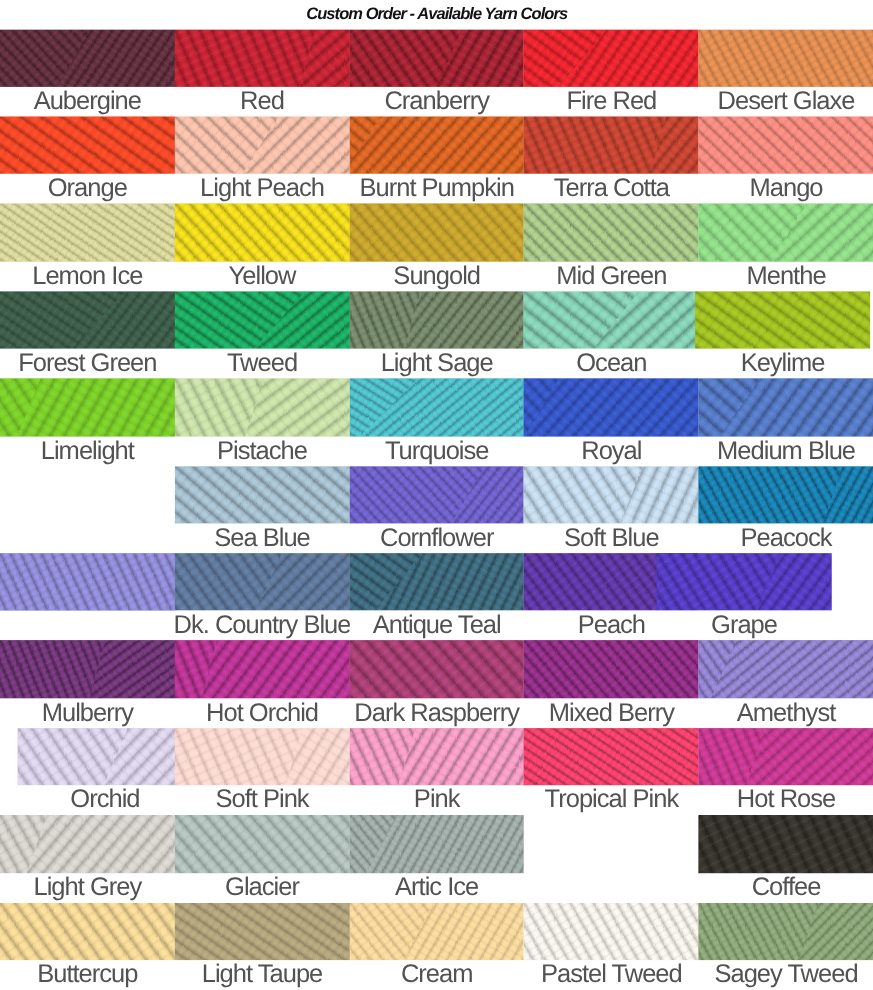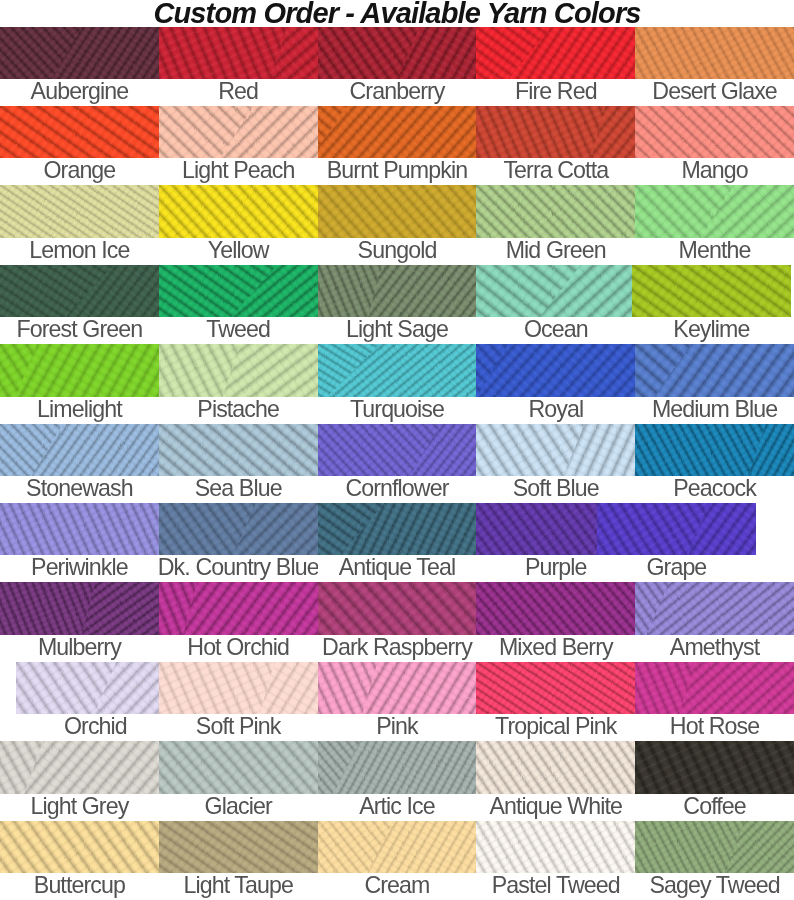--- a/index.html
+++ b/index.html
@@ -7,21 +7,21 @@
   body{
     width:794px;height:900px;overflow:hidden;
     font-family:"Liberation Sans",sans-serif;
   }
   .sheet{position:relative;width:794px;height:900px;background:#ffffff;overflow:hidden;}
 
   .chart-title{
     position:absolute;left:0;top:0;width:794px;height:26px;
     display:flex;align-items:center;justify-content:center;
     font-family:"Liberation Sans",sans-serif;
-    font-weight:700;font-style:italic;font-size:29px;
+    font-weight:700;font-style:italic;font-size:15px;
     letter-spacing:-0.85px;color:#131313;white-space:nowrap;
     line-height:26px;
   }
 
   .grid{position:absolute;left:0;top:26.5px;width:794px;height:873.5px;}
   .swatch-row{position:absolute;left:0;width:794px;height:79.41px;}
   .swatch-cell{position:absolute;top:0;width:186px;height:79.41px;}
   .swatch-img{position:absolute;left:0;top:0;width:158.8px;height:52.4px;overflow:hidden;display:block;}
   .swatch-img svg{display:block;width:158.8px;height:52.4px;}
   .swatch-label{
@@ -2536,37 +2536,20 @@
                   <rect x="-16" y="-16" width="191" height="84.4" fill="url(#gR24)"></rect>
                   <rect x="-16" y="-16" width="191" height="84.4" fill="url(#pr24)"></rect>
                 </g>
               </g>
             </svg>
           </div>
           <div class="swatch-label">Medium Blue</div>
         </div>
       </div>
       <div class="swatch-row" style="top: 397.05px;">
-        <div class="swatch-cell" style="left: 0px;">
-          <div class="swatch-img" style="background: rgb(143, 174, 208);">
-            <svg viewBox="0 0 159 52.4" preserveAspectRatio="none">
-              <g filter="url(#yarnfx)">
-                <g clip-path="url(#cl25)">
-                  <rect x="-16" y="-16" width="191" height="84.4" fill="url(#gL25)"></rect>
-                  <rect x="-16" y="-16" width="191" height="84.4" fill="url(#pl25)"></rect>
-                </g>
-                <g clip-path="url(#cr25)">
-                  <rect x="-16" y="-16" width="191" height="84.4" fill="url(#gR25)"></rect>
-                  <rect x="-16" y="-16" width="191" height="84.4" fill="url(#pr25)"></rect>
-                </g>
-              </g>
-            </svg>
-          </div>
-          <div class="swatch-label">Stonewash</div>
-        </div>
         <div class="swatch-cell" style="left: 158.8px;">
           <div class="swatch-img" style="background: rgb(159, 185, 200);">
             <svg viewBox="0 0 159 52.4" preserveAspectRatio="none">
               <g filter="url(#yarnfx)">
                 <rect x="-14" y="-14" width="187" height="80.4" fill="url(#gL26)"></rect>
                 <rect x="-14" y="-14" width="187" height="80.4" fill="url(#pl26)"></rect>
               </g>
             </svg>
           </div>
           <div class="swatch-label">Sea Blue</div>
@@ -2626,21 +2609,20 @@
       <div class="swatch-row" style="top: 476.46px;">
         <div class="swatch-cell" style="left: 0px;">
           <div class="swatch-img" style="background: rgb(140, 135, 210);">
             <svg viewBox="0 0 159 52.4" preserveAspectRatio="none">
               <g filter="url(#yarnfx)">
                 <rect x="-14" y="-14" width="187" height="80.4" fill="url(#gL30)"></rect>
                 <rect x="-14" y="-14" width="187" height="80.4" fill="url(#pl30)"></rect>
               </g>
             </svg>
           </div>
-          <div class="swatch-label">Periwinkle</div>
         </div>
         <div class="swatch-cell" style="left: 158.8px;">
           <div class="swatch-img" style="background: rgb(91, 116, 152);">
             <svg viewBox="0 0 159 52.4" preserveAspectRatio="none">
               <g filter="url(#yarnfx)">
                 <g clip-path="url(#cl31)">
                   <rect x="-16" y="-16" width="191" height="84.4" fill="url(#gL31)"></rect>
                   <rect x="-16" y="-16" width="191" height="84.4" fill="url(#pl31)"></rect>
                 </g>
                 <g clip-path="url(#cr31)">
@@ -2671,21 +2653,21 @@
         </div>
         <div class="swatch-cell" style="left: 476.4px;">
           <div class="swatch-img" style="background: rgb(91, 52, 160);">
             <svg viewBox="0 0 159 52.4" preserveAspectRatio="none">
               <g filter="url(#yarnfx)">
                 <rect x="-14" y="-14" width="187" height="80.4" fill="url(#gL33)"></rect>
                 <rect x="-14" y="-14" width="187" height="80.4" fill="url(#pl33)"></rect>
               </g>
             </svg>
           </div>
-          <div class="swatch-label">Purple</div>
+          <div class="swatch-label">Peach</div>
         </div>
         <div class="swatch-cell" style="left: 597px;">
           <div class="swatch-img" style="background: rgb(81, 56, 190);">
             <svg viewBox="0 0 159 52.4" preserveAspectRatio="none">
               <g filter="url(#yarnfx)">
                 <g clip-path="url(#cl34)">
                   <rect x="-16" y="-16" width="191" height="84.4" fill="url(#gL34)"></rect>
                   <rect x="-16" y="-16" width="191" height="84.4" fill="url(#pl34)"></rect>
                 </g>
                 <g clip-path="url(#cr34)">
@@ -2892,31 +2874,20 @@
                   <rect x="-16" y="-16" width="191" height="84.4" fill="url(#pl47)"></rect>
                 </g>
                 <g clip-path="url(#cr47)">
                   <rect x="-16" y="-16" width="191" height="84.4" fill="url(#gR47)"></rect>
                   <rect x="-16" y="-16" width="191" height="84.4" fill="url(#pr47)"></rect>
                 </g>
               </g>
             </svg>
           </div>
           <div class="swatch-label">Artic Ice</div>
-        </div>
-        <div class="swatch-cell" style="left: 476.4px;">
-          <div class="swatch-img" style="background: rgb(228, 216, 204);">
-            <svg viewBox="0 0 159 52.4" preserveAspectRatio="none">
-              <g filter="url(#yarnfx)">
-                <rect x="-14" y="-14" width="187" height="80.4" fill="url(#gL48)"></rect>
-                <rect x="-14" y="-14" width="187" height="80.4" fill="url(#pl48)"></rect>
-              </g>
-            </svg>
-          </div>
-          <div class="swatch-label">Antique White</div>
         </div>
         <div class="swatch-cell" style="left: 635.2px;">
           <div class="swatch-img" style="background: rgb(51, 48, 42);">
             <svg viewBox="0 0 159 52.4" preserveAspectRatio="none">
               <g filter="url(#yarnfx)">
                 <rect x="-14" y="-14" width="187" height="80.4" fill="url(#gL49)"></rect>
                 <rect x="-14" y="-14" width="187" height="80.4" fill="url(#pl49)"></rect>
               </g>
             </svg>
           </div>

